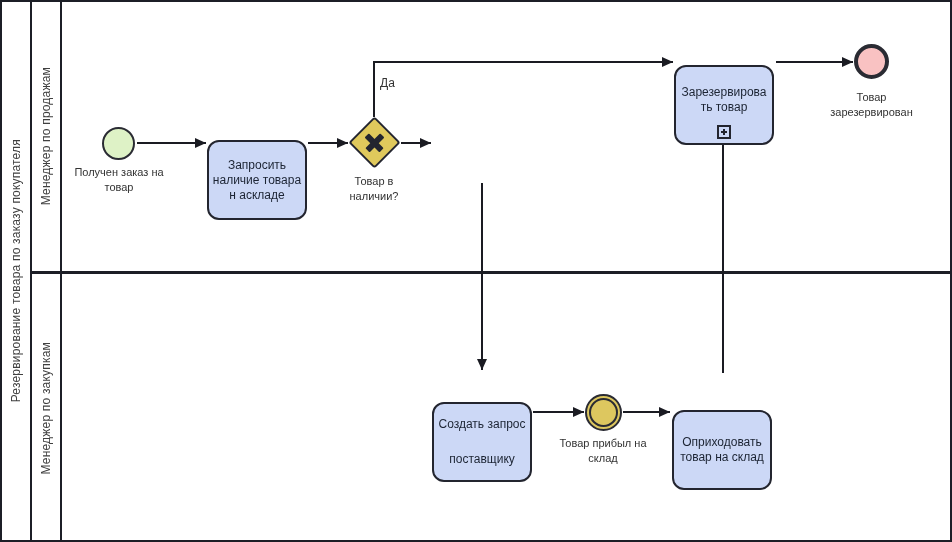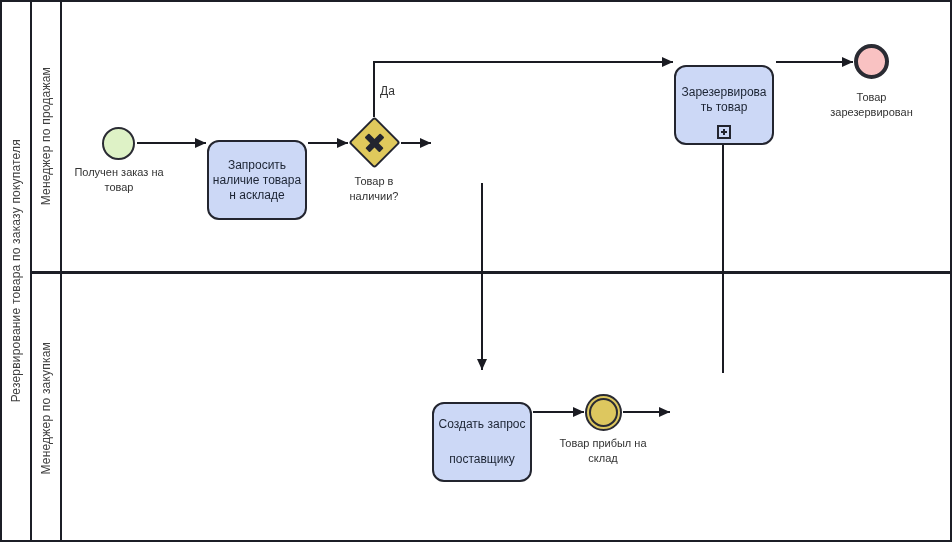--- a/index.html
+++ b/index.html
@@ -115,21 +115,21 @@
   <div class="gateway">
     <span class="gw-x">
         <i class="gw-bh"></i>
         <i class="gw-bv"></i>
       </span>
   </div>
   <div class="nlabel" style="left:322px;top:172px;width:100px;">
     <span>Товар в</span>
     <span>наличии?</span>
   </div>
-  <div class="edge-label" style="left:378px;top:82px;">Да</div>
+  <div class="edge-label" style="left:378px;top:74px;">Да</div>
 
 
   <div class="task subprocess" style="left:672px;top:25px;">
     <span class="tline">Зарезервирова</span>
     <span class="tline">ть товар</span>
     <span class="plus-box">
         <i class="plus-h"></i>
         <i class="plus-v"></i>
       </span>
   </div>
@@ -146,14 +146,18 @@
   </div>
 
   <div class="event inter-event">
     <span class="inter-ring"></span>
   </div>
   <div class="nlabel" style="left:546px;top:434px;width:110px;">
     <span>Товар прибыл на</span>
     <span>склад</span>
   </div>
 
+  <div class="task" style="left:670px;top:370px;">
+    <span class="tline">Оприходовать</span>
+    <span class="tline">товар на склад</span>
+  </div>
 
 </div>
 
 </body></html>

